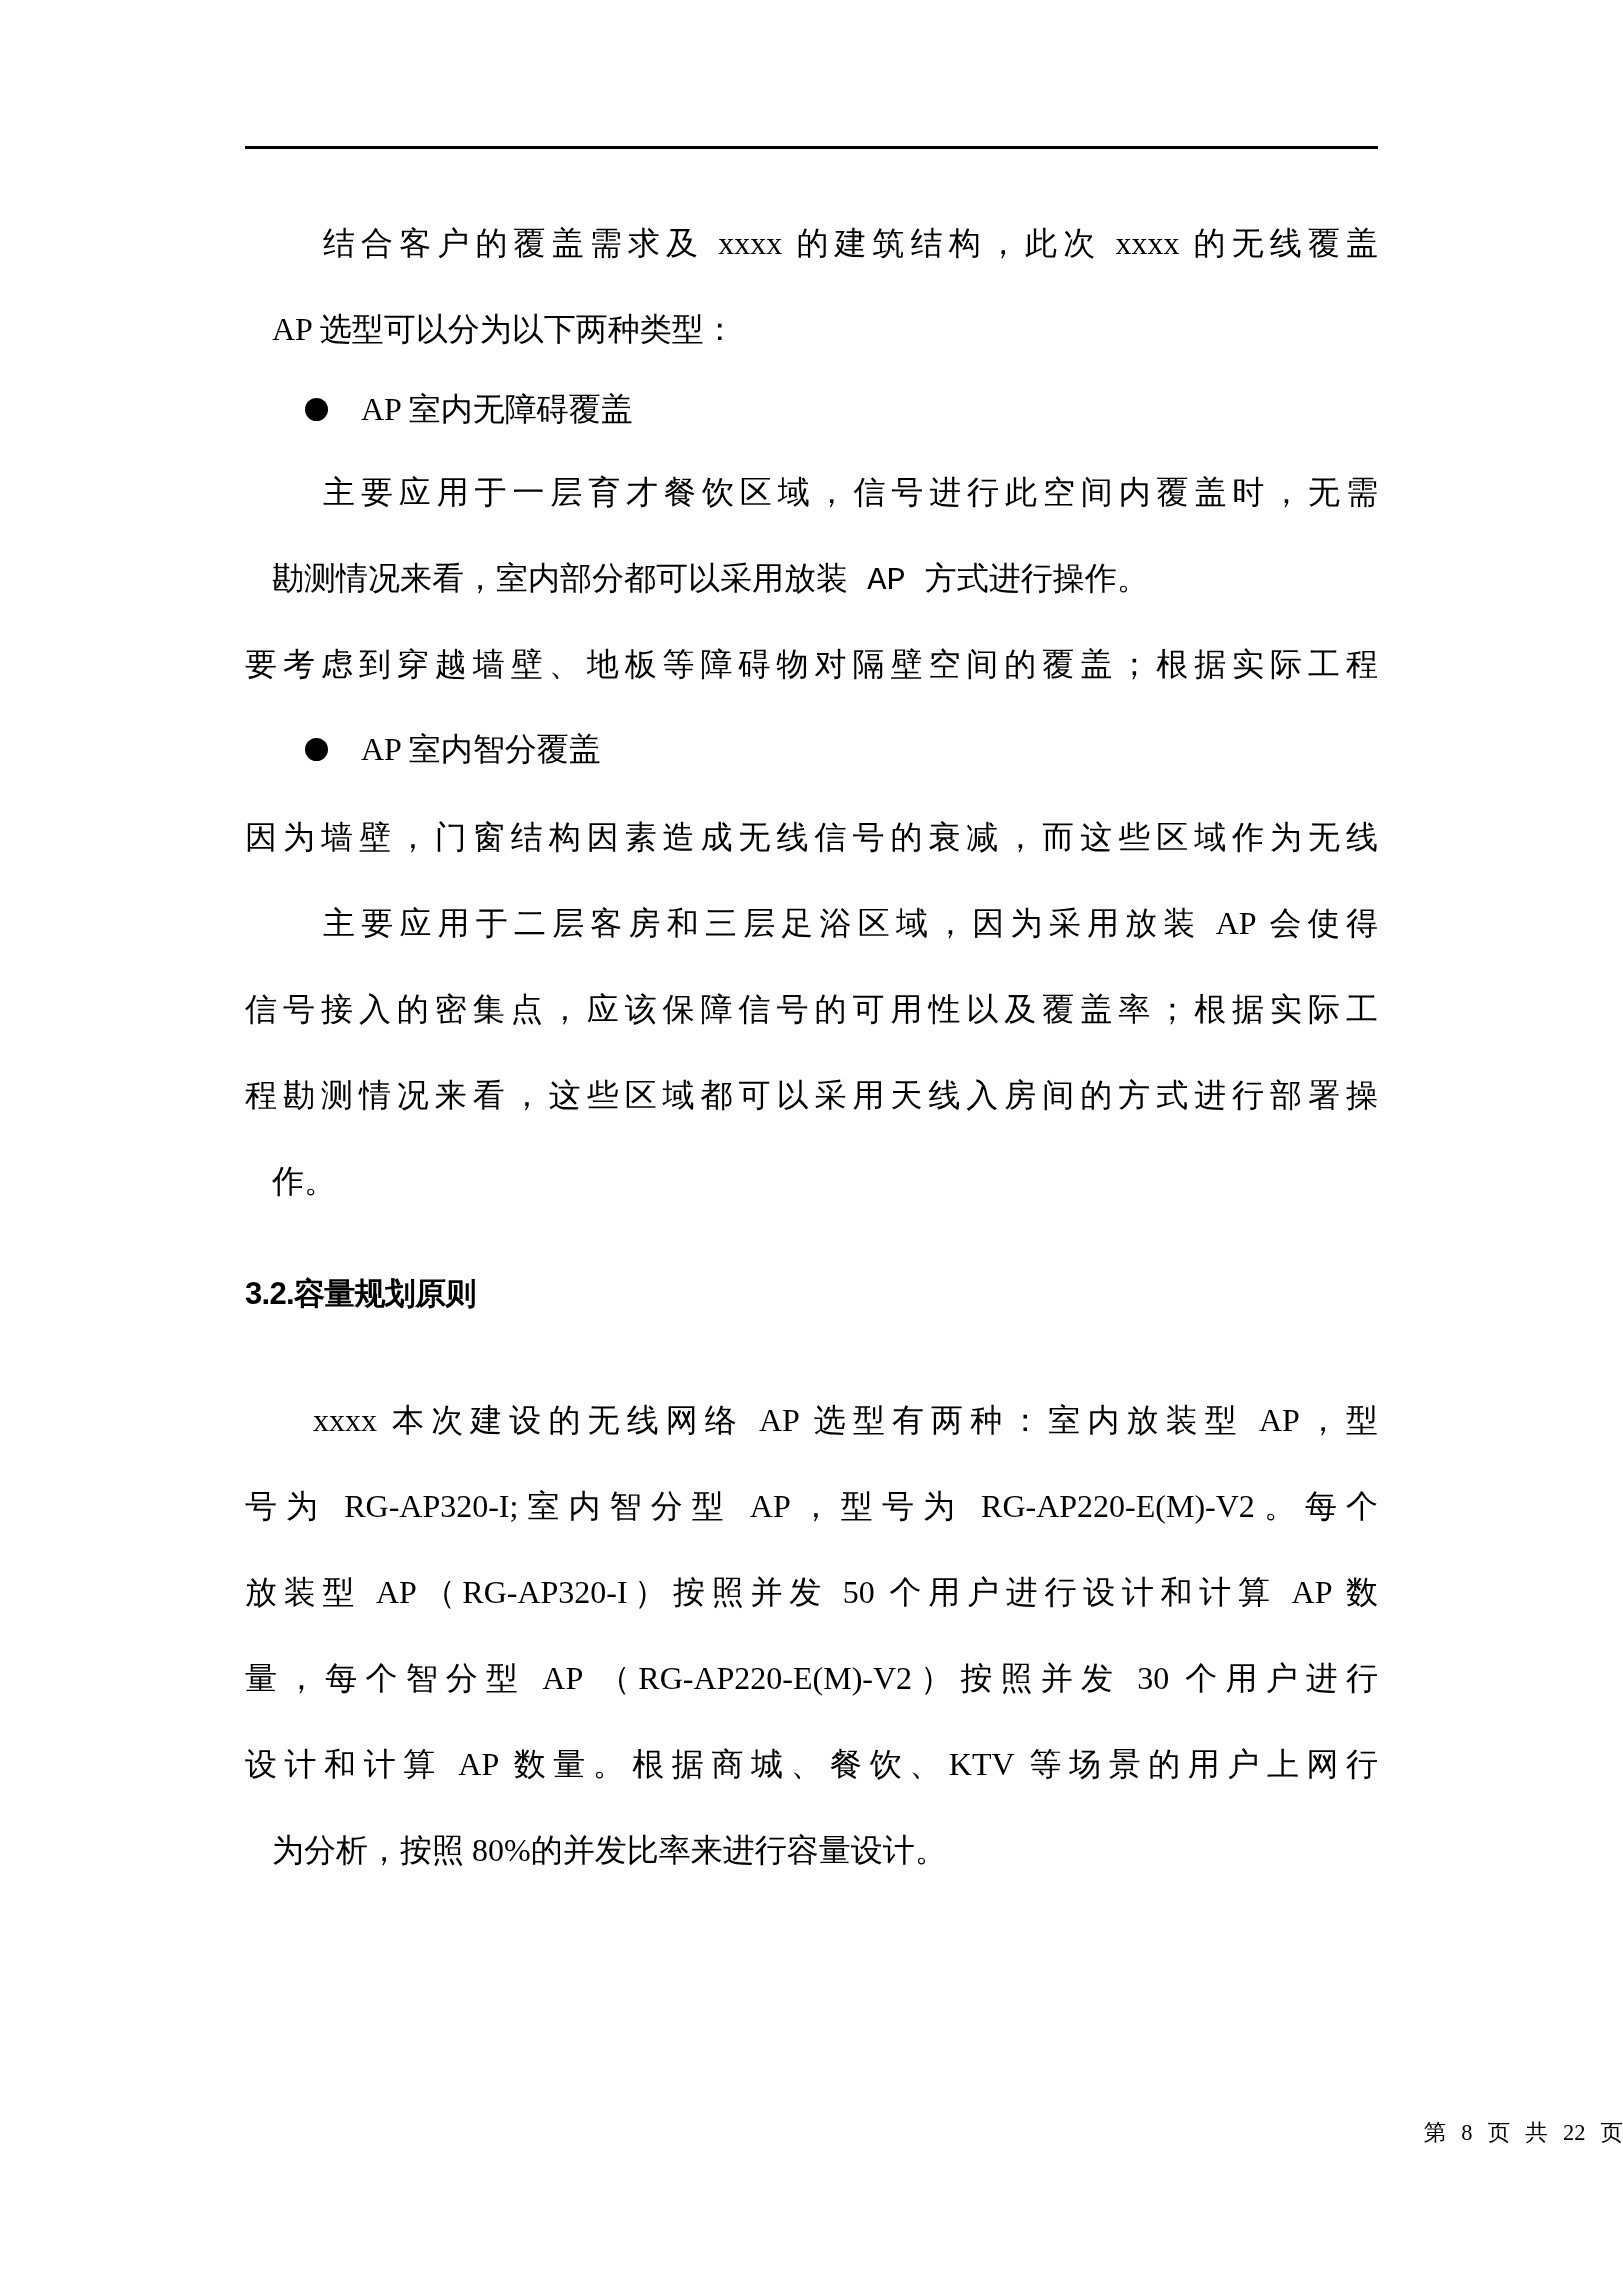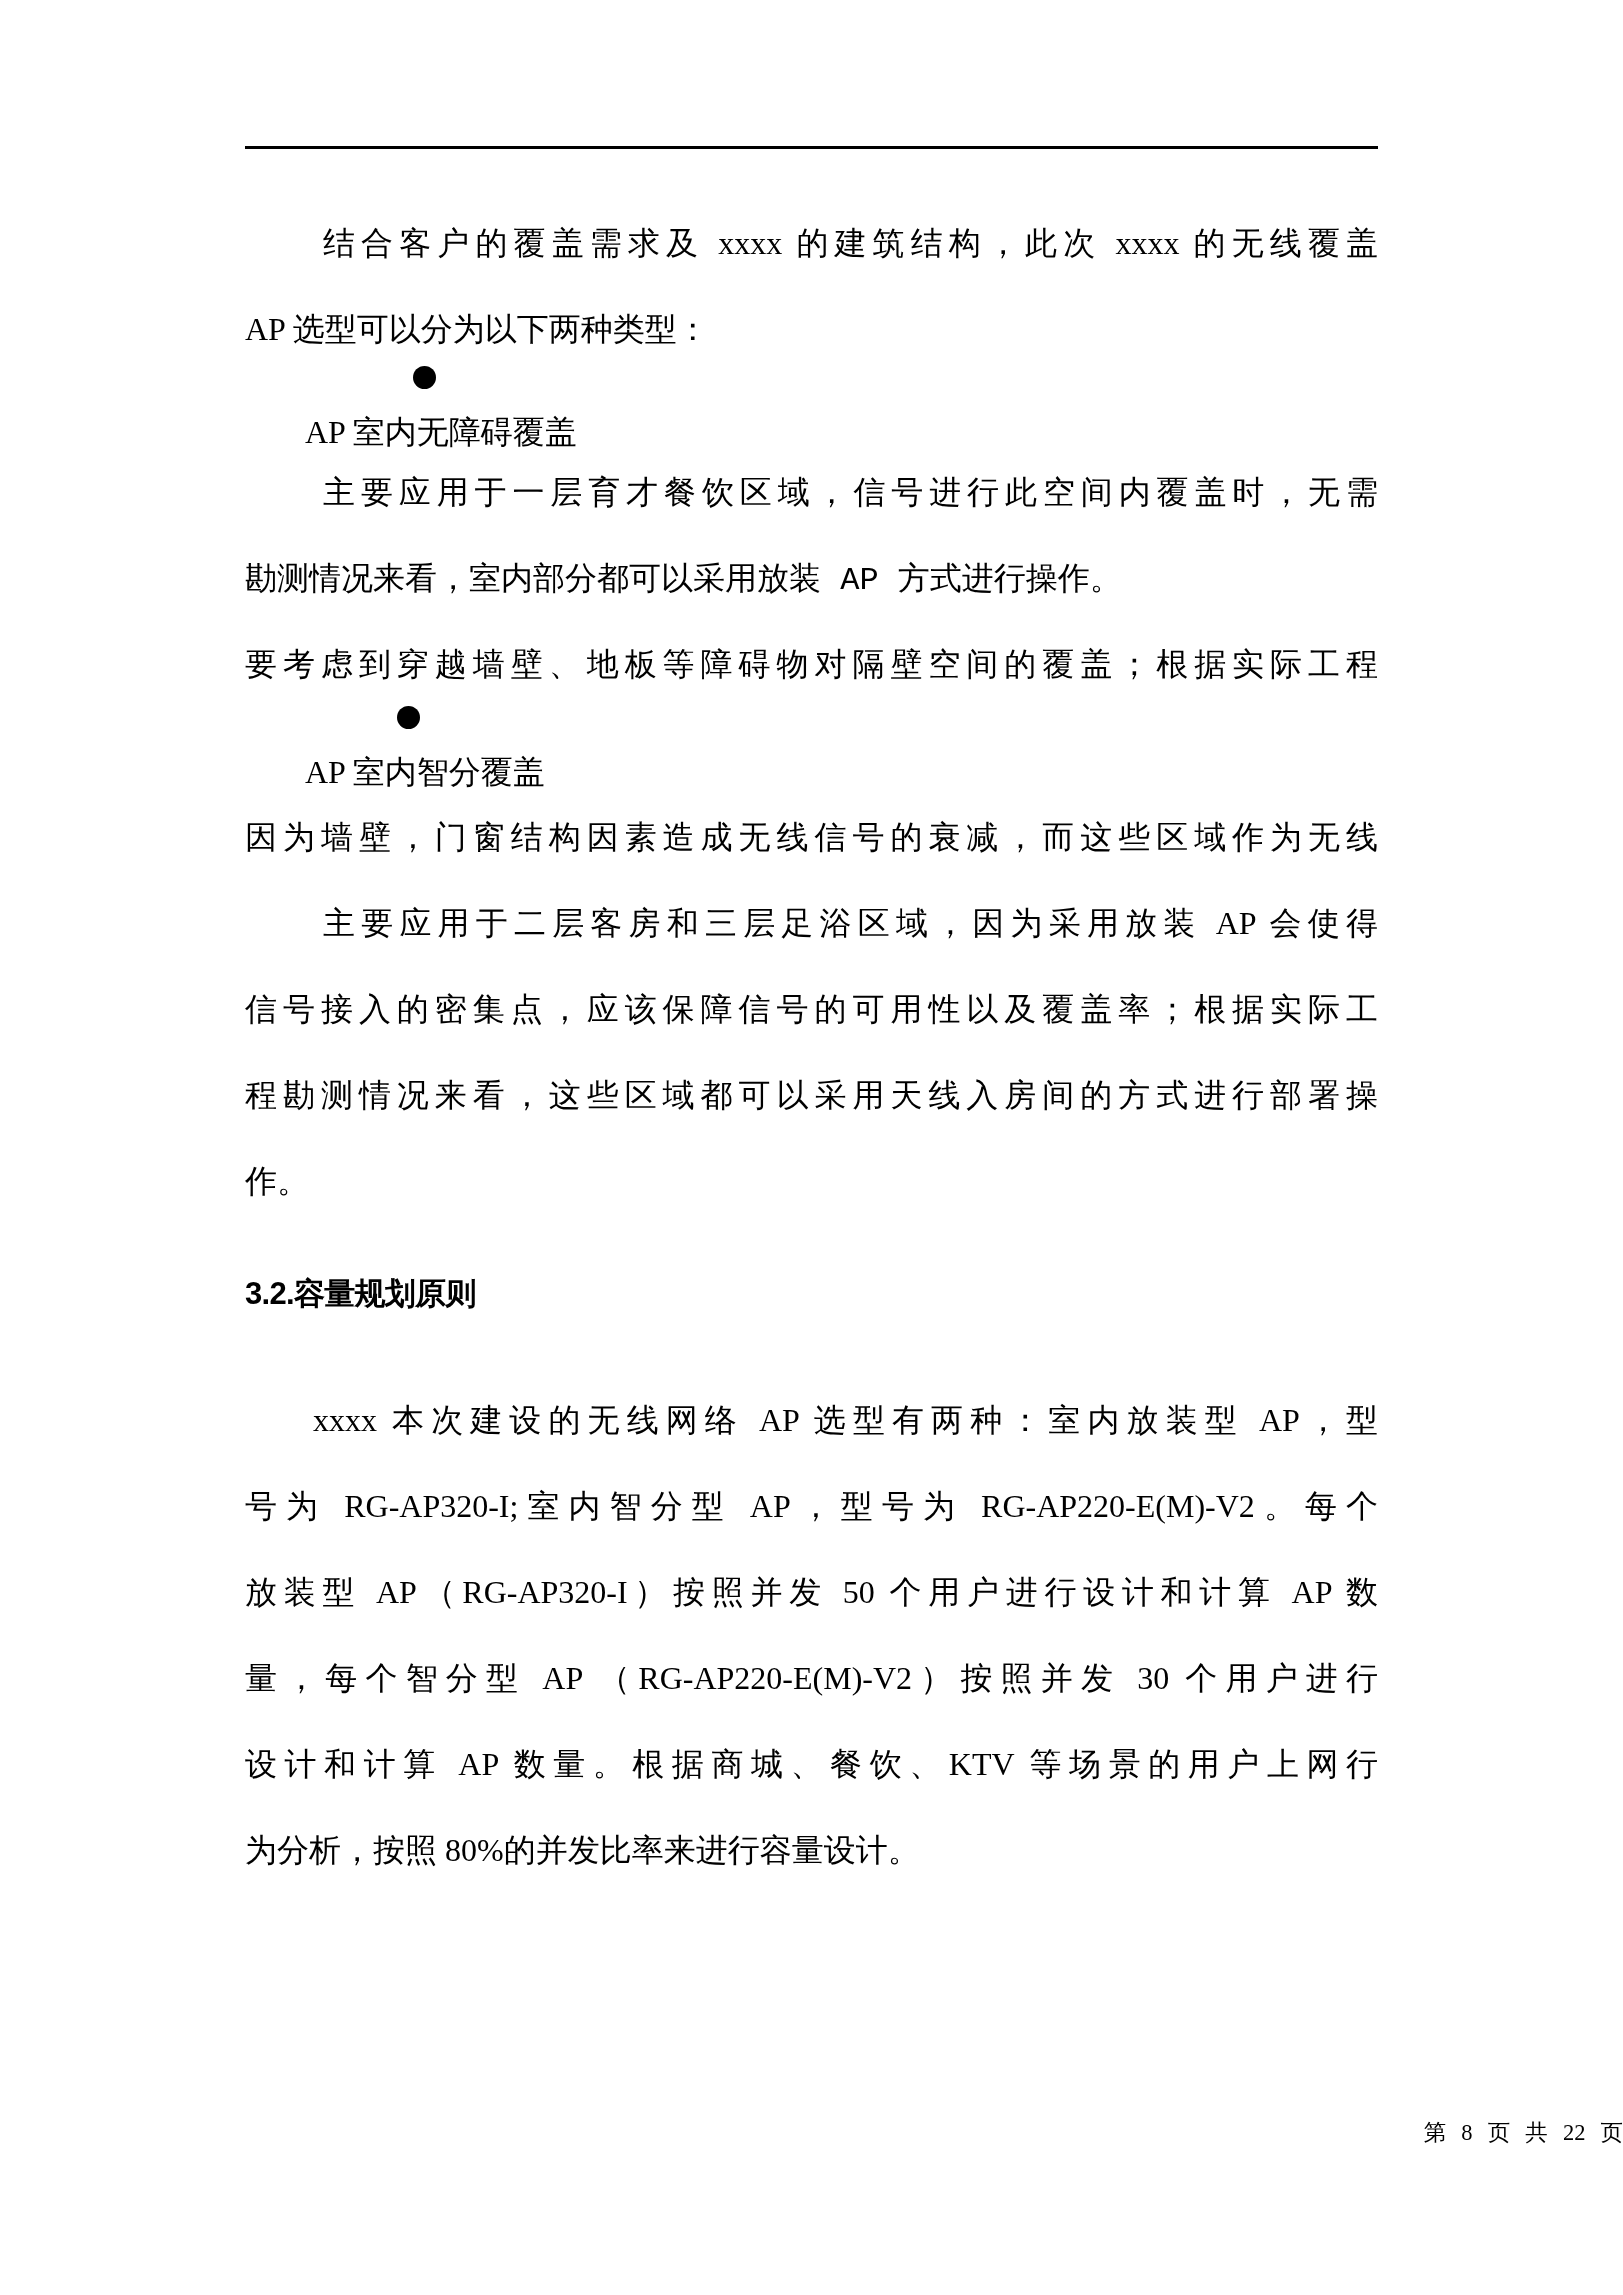--- a/index.html
+++ b/index.html
@@ -2,26 +2,26 @@
 <html style="font-size:11px"><head>
 <meta charset="utf-8">
 <style>
   html, body { margin: 0; padding: 0; background: #ffffff; }
   body { width: 1623px; height: 2295px; position: relative; overflow: hidden; }
   .page { position: absolute; left: 0; top: 0; width: 1623px; height: 2016px; background: #ffffff; }
   .header-rule { position: absolute; left: 245px; top: 146px; width: 1133px; height: 2.7px; background: #000000; }
   .col { position: absolute; left: 245px; width: 1133px; color: #000000;
          font-family: "Liberation Serif", "DejaVu Serif", serif; font-size: 32px; }
   .line { height: 86px; line-height: 86px; white-space: nowrap; display: flex; justify-content: space-between; }
-  .line.last { justify-content: flex-start; }
+  .line.last { justify-content: flex-start; margin-left: 27px; }
   .line .t { display: block; width: 100%; text-align: justify; text-align-last: justify; white-space: normal; }
   .line.last .t { text-align: left; text-align-last: left; }
   .indent { padding-left: 78px; box-sizing: border-box; }
   .bullet-row { position: absolute; left: 305px; height: 86px; line-height: 86px; display: flex; align-items: center;
-                font-family: "Liberation Serif", "DejaVu Serif", serif; font-size: 32px; color: #000; flex-direction: column; }
+                font-family: "Liberation Serif", "DejaVu Serif", serif; font-size: 32px; color: #000; }
   .bullet-dot { width: 23px; height: 23px; border-radius: 50%; background: #000; margin-right: 33px; flex: none; }
   .heading { position: absolute; left: 245px; top: 1260px; height: 68px; line-height: 68px;
              font-family: "Liberation Sans", "DejaVu Sans", sans-serif; font-weight: bold; font-size: 31px; color: #000;
              letter-spacing: -0.7px; }
   .footer { position: absolute; left: 0; width: 1623px; top: 2117px; text-align: right;
             font-family: "Liberation Serif", "DejaVu Serif", serif; font-size: 22.5px; color: #000; word-spacing: 9.5px; }
 </style>
 </head>
 <body>
 

